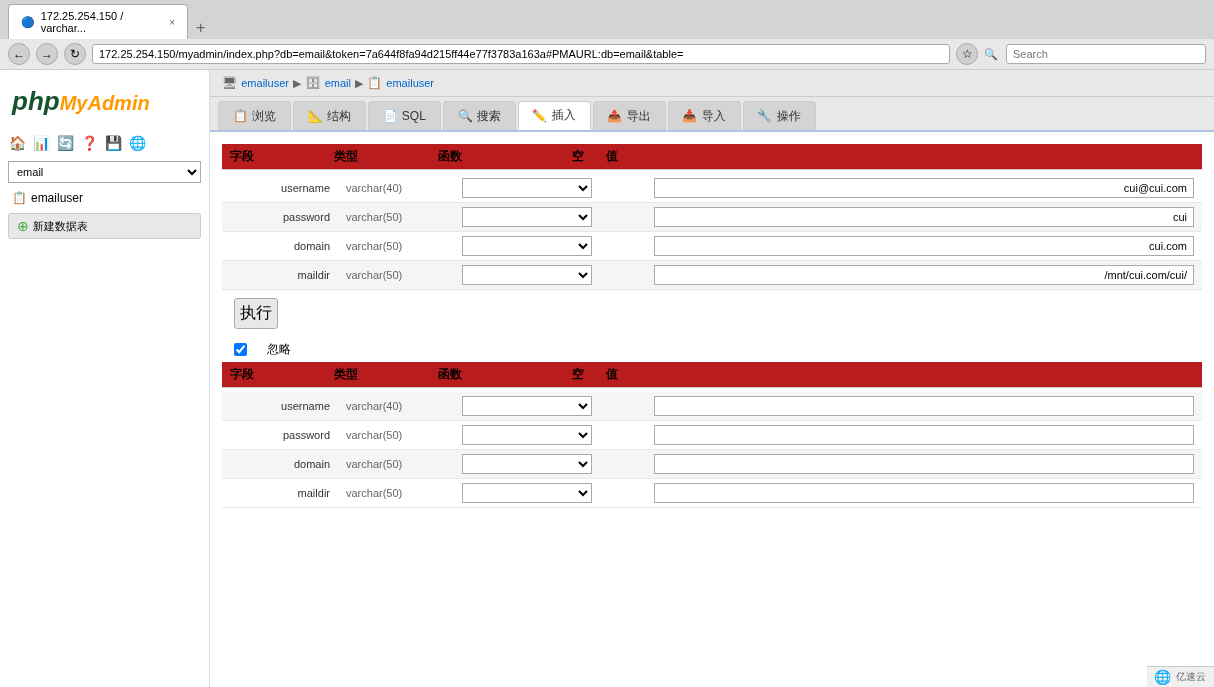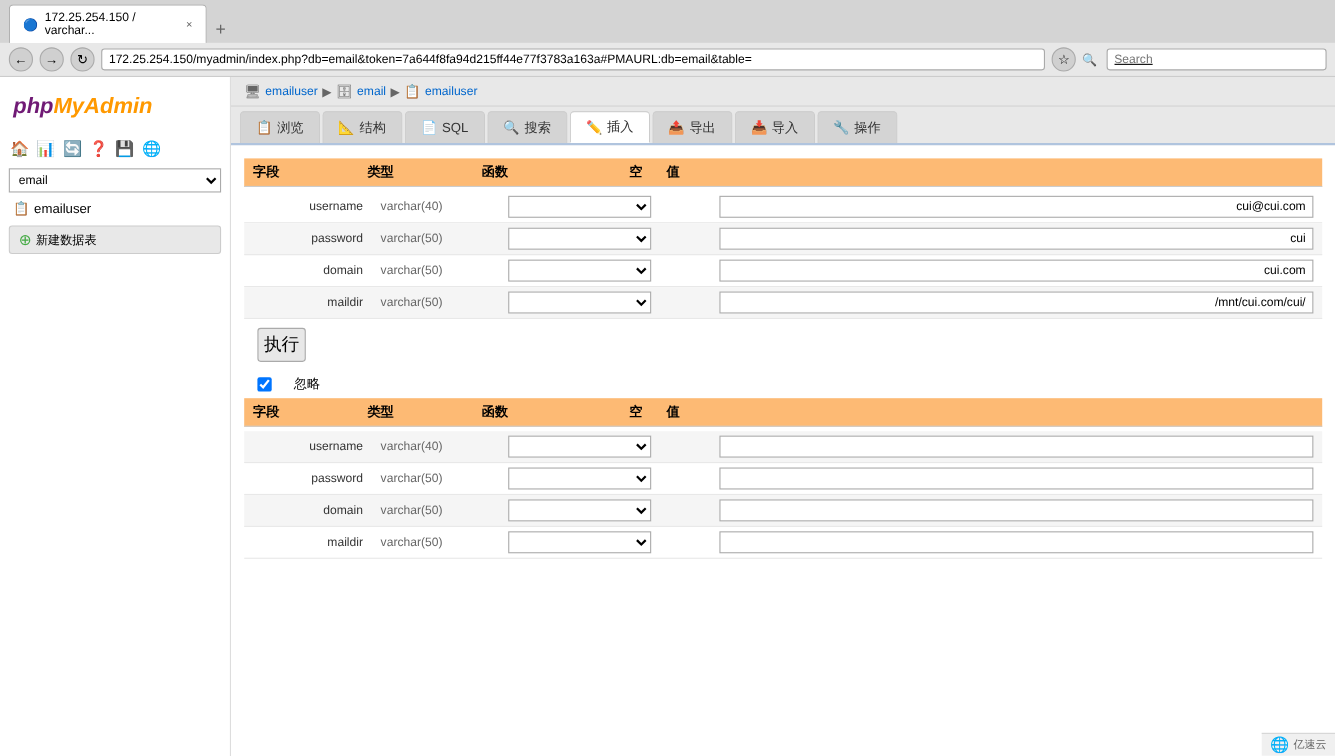--- a/index.html
+++ b/index.html
@@ -8,30 +8,30 @@
     
     .browser-chrome { background: #e8e8e8; }
     .tab-bar { background: #d4d4d4; padding: 4px 8px 0; display: flex; align-items: flex-end; gap: 2px; }
     .tab { background: #f0f0f0; border: 1px solid #aaa; border-bottom: none; padding: 5px 12px; border-radius: 4px 4px 0 0; font-size: 11px; display: flex; align-items: center; gap: 6px; max-width: 180px; }
     .tab.active { background: #fff; }
     .tab-close { cursor: pointer; color: #666; font-size: 10px; }
     .tab-new { background: none; border: none; font-size: 16px; cursor: pointer; color: #666; padding: 2px 6px; }
     .nav-bar { background: #e8e8e8; padding: 4px 8px; display: flex; align-items: center; gap: 6px; border-bottom: 1px solid #ccc; }
     .nav-btn { background: #d0d0d0; border: 1px solid #aaa; border-radius: 50%; width: 22px; height: 22px; display: flex; align-items: center; justify-content: center; cursor: pointer; font-size: 12px; }
     .address-bar { flex: 1; border: 1px solid #aaa; border-radius: 3px; padding: 3px 6px; font-size: 11px; background: #fff; }
-    .search-bar { border: 1px solid #aaa; border-radius: 3px; padding: 3px 6px; font-size: 11px; width: 200px; background: #fff; text-decoration: underline; }
+    .search-bar { border: 1px solid #aaa; border-radius: 3px; padding: 3px 6px; font-size: 11px; width: 200px; background: #fff; }
     .search-icon-nav { font-size: 11px; color: #888; margin-right: 2px; }
 
     
     .main-layout { display: flex; height: calc(100vh - 62px); }
 
     
     .sidebar { width: 210px; background: #fff; border-right: 1px solid #ddd; padding: 8px; flex-shrink: 0; }
     .pma-logo { padding: 8px 4px; margin-bottom: 8px; }
-    .pma-logo .php { color: #701a75; font-size: 20px; font-weight: bold; font-style: italic; }
+    .pma-logo .php { color: #14532d; font-size: 26px; font-weight: bold; font-style: italic; }
     .pma-logo .myadmin { color: #f90; font-size: 20px; font-weight: bold; font-style: italic; }
     .sidebar-icons { display: flex; gap: 4px; margin-bottom: 8px; flex-wrap: wrap; }
     .sidebar-icon { width: 20px; height: 20px; display: flex; align-items: center; justify-content: center; cursor: pointer; font-size: 14px; }
     .db-select { width: 100%; border: 1px solid #aaa; padding: 3px 4px; font-size: 11px; margin-bottom: 6px; background: #fff; }
     .db-select-wrap { position: relative; }
     .db-select-wrap select { width: 100%; }
     .sidebar-table-item { display: flex; align-items: center; gap: 4px; padding: 2px 4px; cursor: pointer; }
     .sidebar-table-icon { color: #6c8ebf; font-size: 12px; }
     .new-table-btn { display: flex; align-items: center; gap: 4px; padding: 4px 8px; background: #e8e8e8; border: 1px solid #ccc; border-radius: 3px; cursor: pointer; font-size: 11px; margin-top: 6px; width: 100%; }
     .new-table-icon { color: #4a4; font-size: 14px; }
@@ -45,21 +45,21 @@
     .breadcrumb-sep { color: #666; }
     .breadcrumb-link { color: #06c; cursor: pointer; }
 
     
     .tab-nav { display: flex; gap: 0; background: #e8e8e8; border-bottom: 2px solid #b0c4de; padding: 4px 8px 0; }
     .tab-nav-item { padding: 5px 14px; font-size: 12px; cursor: pointer; border: 1px solid #ccc; border-bottom: none; background: #d4d4d4; border-radius: 4px 4px 0 0; margin-right: 2px; display: flex; align-items: center; gap: 4px; color: #333; }
     .tab-nav-item.active { background: #fff; border-bottom: 1px solid #fff; }
 
     
     .insert-form { padding: 12px; }
-    .form-header { display: grid; grid-template-columns: 100px 100px 130px 30px 1fr; gap: 4px; font-weight: bold; font-size: 12px; padding: 4px 0; border-bottom: 1px solid #ccc; margin-bottom: 4px; background: #fdba74; padding: 4px 8px; }
+    .form-header { display: grid; grid-template-columns: 100px 100px 130px 30px 1fr; gap: 4px; font-weight: bold; font-size: 12px; padding: 4px 0; border-bottom: 1px solid #ccc; margin-bottom: 4px; background: #b91c1c; padding: 4px 8px; }
     .form-row { display: grid; grid-template-columns: 100px 100px 130px 30px 1fr; gap: 16px; align-items: center; padding: 4px 8px; border-bottom: 1px solid #e8e8e8; }
     .form-row:nth-child(odd) { background: #f5f5f5; }
     .field-name { text-align: right; color: #333; font-size: 11px; }
     .field-type { color: #666; font-size: 11px; }
     .func-select { width: 100%; border: 1px solid #aaa; padding: 2px; font-size: 11px; background: #fff; }
     .null-col { text-align: center; }
     .value-input { width: 100%; border: 1px solid #aaa; padding: 3px 6px; font-size: 11px; background: #fff; text-align: right; }
 
     .execute-btn-row { padding: 8px 12px; }
     .execute-btn { background: #e8e8e8; border: 1px solid #aaa; padding: 4px 5px; font-size: 16px; cursor: pointer; border-radius: 3px; }

